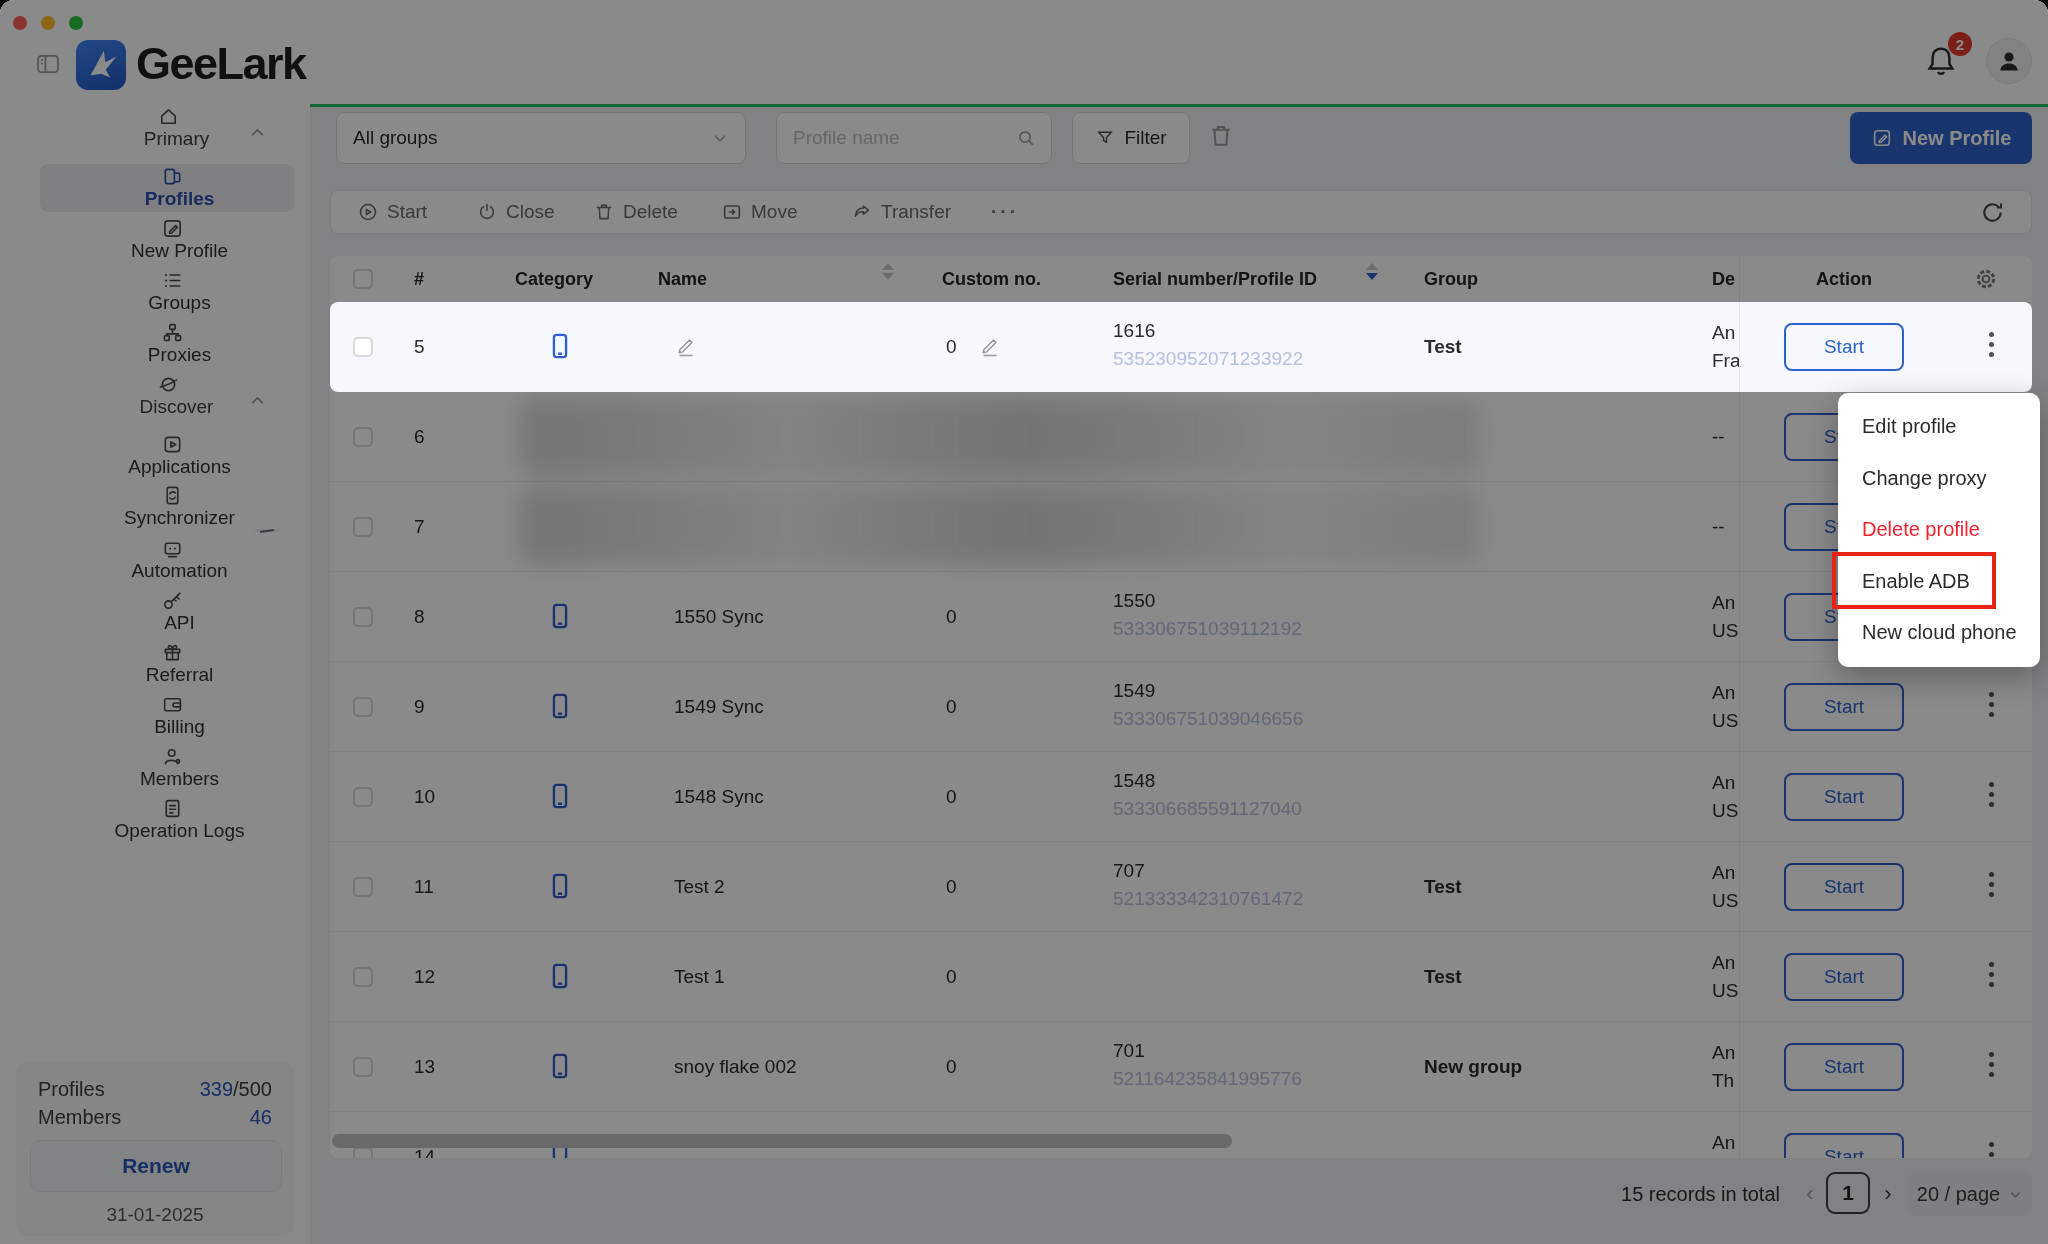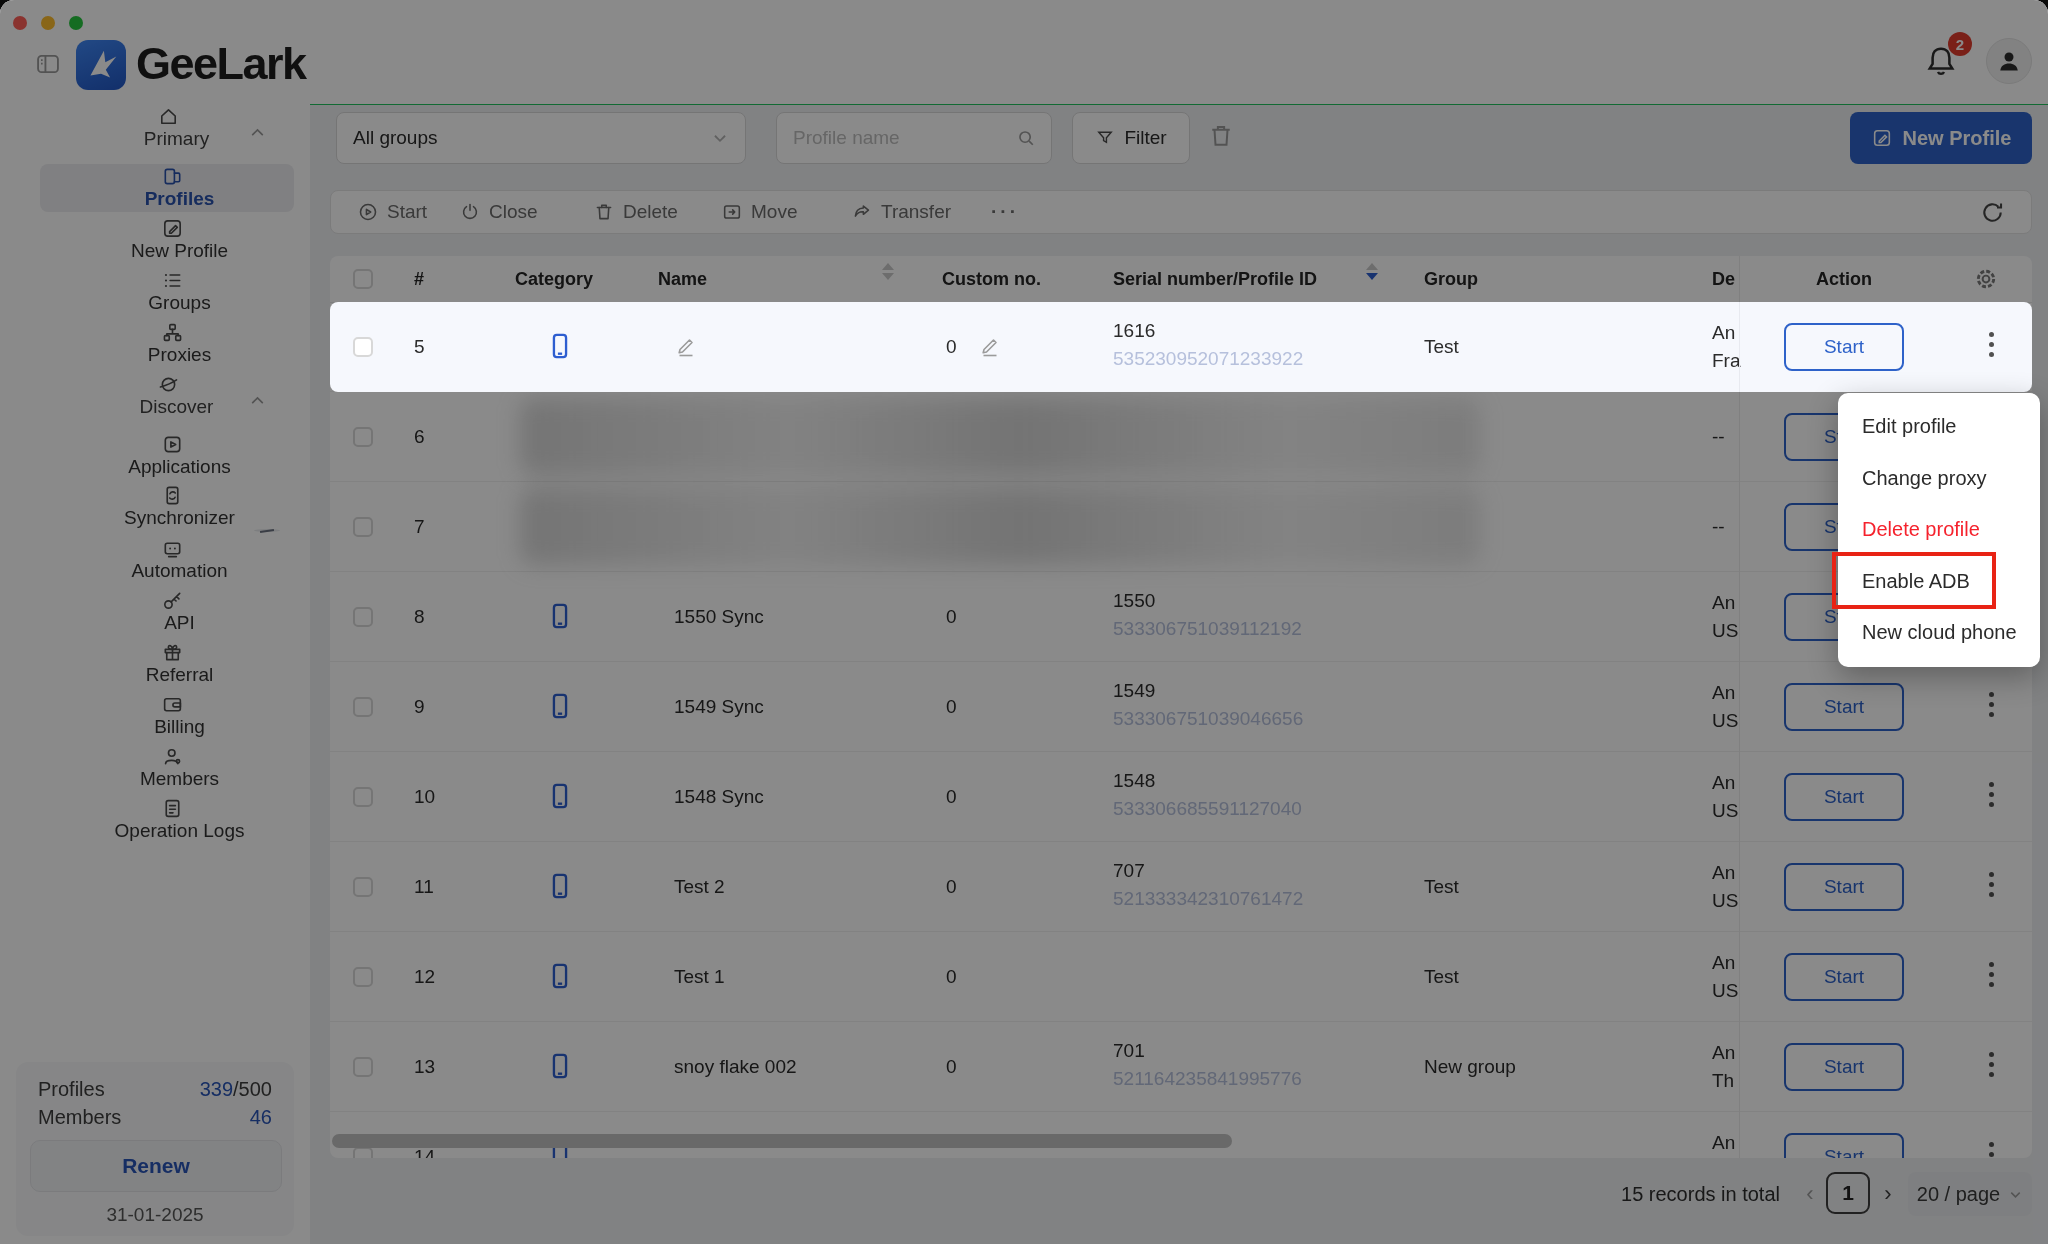--- a/index.html
+++ b/index.html
@@ -2,21 +2,21 @@
 <html><head>
 <meta charset="utf-8">
 <style>
   html,body{margin:0;padding:0;background:#0a0a0a;}
   body{width:2048px;height:1244px;position:relative;overflow:hidden;
        font-family:"Liberation Sans","DejaVu Sans",sans-serif;
        -webkit-font-smoothing:antialiased;}
   #app{position:absolute;inset:0;background:#eef0f3;border-radius:14px 14px 0 0;overflow:hidden;}
 
   
-  #win-header{position:absolute;left:0;top:0;width:2048px;height:104px;background:#fff;border-bottom:1px solid #22c55e;}
+  #win-header{position:absolute;left:0;top:0;width:2048px;height:104px;background:#fff;border-bottom:3px solid #22c55e;}
   .traffic{position:absolute;top:16px;width:14px;height:14px;border-radius:50%;}
   #logo-tile{position:absolute;left:76px;top:40px;width:50px;height:50px;border-radius:12px;
              background:linear-gradient(160deg,#3f87f5,#2257c4);display:flex;align-items:center;justify-content:center;}
   #wordmark{position:absolute;left:136px;top:38px;font-size:45px;font-weight:700;color:#1e1e1e;letter-spacing:-1.5px;}
   #sidebar-toggle{position:absolute;left:34px;top:50px;}
   #bell-wrap{position:absolute;left:1922px;top:42px;}
   #bell-badge{position:absolute;left:1948px;top:32px;min-width:24px;height:24px;border-radius:12px;background:#e23c2e;
               color:#fff;font-size:15px;font-weight:700;display:flex;align-items:center;justify-content:center;}
   #avatar{position:absolute;left:1986px;top:38px;width:44px;height:44px;border-radius:50%;background:#f1f1f1;
           border:1px solid #e2e2e2;display:flex;align-items:center;justify-content:center;}
@@ -78,21 +78,21 @@
   .car-dn.on{border-top-color:#2e5ed0;}
   .cbx{position:absolute;left:23px;width:20px;height:20px;border:2px solid #d8d8d8;border-radius:5px;background:#fff;box-sizing:border-box;}
   #col-sep{position:absolute;left:1409px;top:0;bottom:0;width:1px;background:#ececec;}
   .trow{position:absolute;left:0;width:1702px;height:90px;border-bottom:1px solid #f0f0f0;box-sizing:border-box;}
   .c-num{position:absolute;left:84px;top:0;line-height:90px;font-size:19px;color:#2b2b2b;}
   .c-name{position:absolute;left:344px;top:0;line-height:90px;font-size:19px;color:#2b2b2b;white-space:nowrap;}
   .c-custom{position:absolute;left:616px;top:0;line-height:90px;font-size:19px;color:#2b2b2b;}
   .c-serial{position:absolute;left:783px;top:16px;}
   .c-serial .sn{font-size:19px;color:#2b2b2b;line-height:26px;}
   .c-serial .pid{font-size:19px;color:#b6c0dc;line-height:29px;}
-  .c-group{position:absolute;left:1094px;top:0;line-height:90px;font-size:19px;color:#2b2b2b;white-space:nowrap;}
+  .c-group{position:absolute;left:1094px;top:0;line-height:90px;font-size:19px;color:#2b2b2b;white-space:nowrap;font-weight:bold;}
   .c-device{position:absolute;left:1382px;top:17px;width:30px;overflow:hidden;font-size:19px;color:#2b2b2b;line-height:28px;white-space:nowrap;}
   .c-device.dash{top:0;line-height:90px;}
   .start-btn{position:absolute;left:1454px;top:21px;width:120px;height:48px;border:2px solid #2e62c9;border-radius:8px;
              box-sizing:border-box;display:flex;align-items:center;justify-content:center;color:#2e62c9;font-size:19px;}
   .kebab{position:absolute;left:1653px;top:30px;display:flex;flex-direction:column;gap:5px;padding:0 6px;}
   .kebab i{width:5px;height:5px;border-radius:50%;background:#515151;display:block;}
   .smudge{position:absolute;left:190px;top:6px;width:960px;bottom:6px;border-radius:14px;filter:blur(11px);
           background:linear-gradient(90deg,rgba(125,125,125,.30),rgba(165,165,165,.16) 28%,rgba(120,120,120,.30) 52%,rgba(150,150,150,.12) 80%,rgba(140,140,140,.22));}
   #hscroll{position:absolute;left:2px;top:878px;width:900px;height:14px;border-radius:7px;background:#c2c2c2;}
 
@@ -355,21 +355,21 @@
           <path d="M19.6 4v3.6h-3.6"></path>
         </svg>
     </span>
   <span class="tb-btn" style="left: 26px;">
         <svg viewBox="0 0 24 24" width="22" height="22" fill="none" stroke="currentColor" stroke-width="1.7" stroke-linecap="round" stroke-linejoin="round">
           <circle cx="12" cy="12" r="8.2"></circle>
           <path d="M10.3 9.1l4.6 2.9-4.6 2.9z"></path>
         </svg>
         <span>Start</span>
       </span>
-      <span class="tb-btn" style="left: 128px; gap: 8px;">
+      <span class="tb-btn" style="left: 145px; gap: 8px;">
         <svg viewBox="0 0 24 24" width="22" height="22" fill="none" stroke="currentColor" stroke-width="1.7" stroke-linecap="round" stroke-linejoin="round">
           <path d="M12 3.8v6.4"></path>
           <path d="M8.2 6.1a7 7 0 1 0 7.6 0"></path>
         </svg>
         <span>Close</span>
       </span>
       <span class="tb-btn" style="left: 262px;">
         <svg viewBox="0 0 24 24" width="22" height="22" fill="none" stroke="currentColor" stroke-width="1.7" stroke-linecap="round" stroke-linejoin="round">
           <path d="M4.8 7h14.4"></path>
           <path d="M9.5 7V4.8h5V7"></path>

